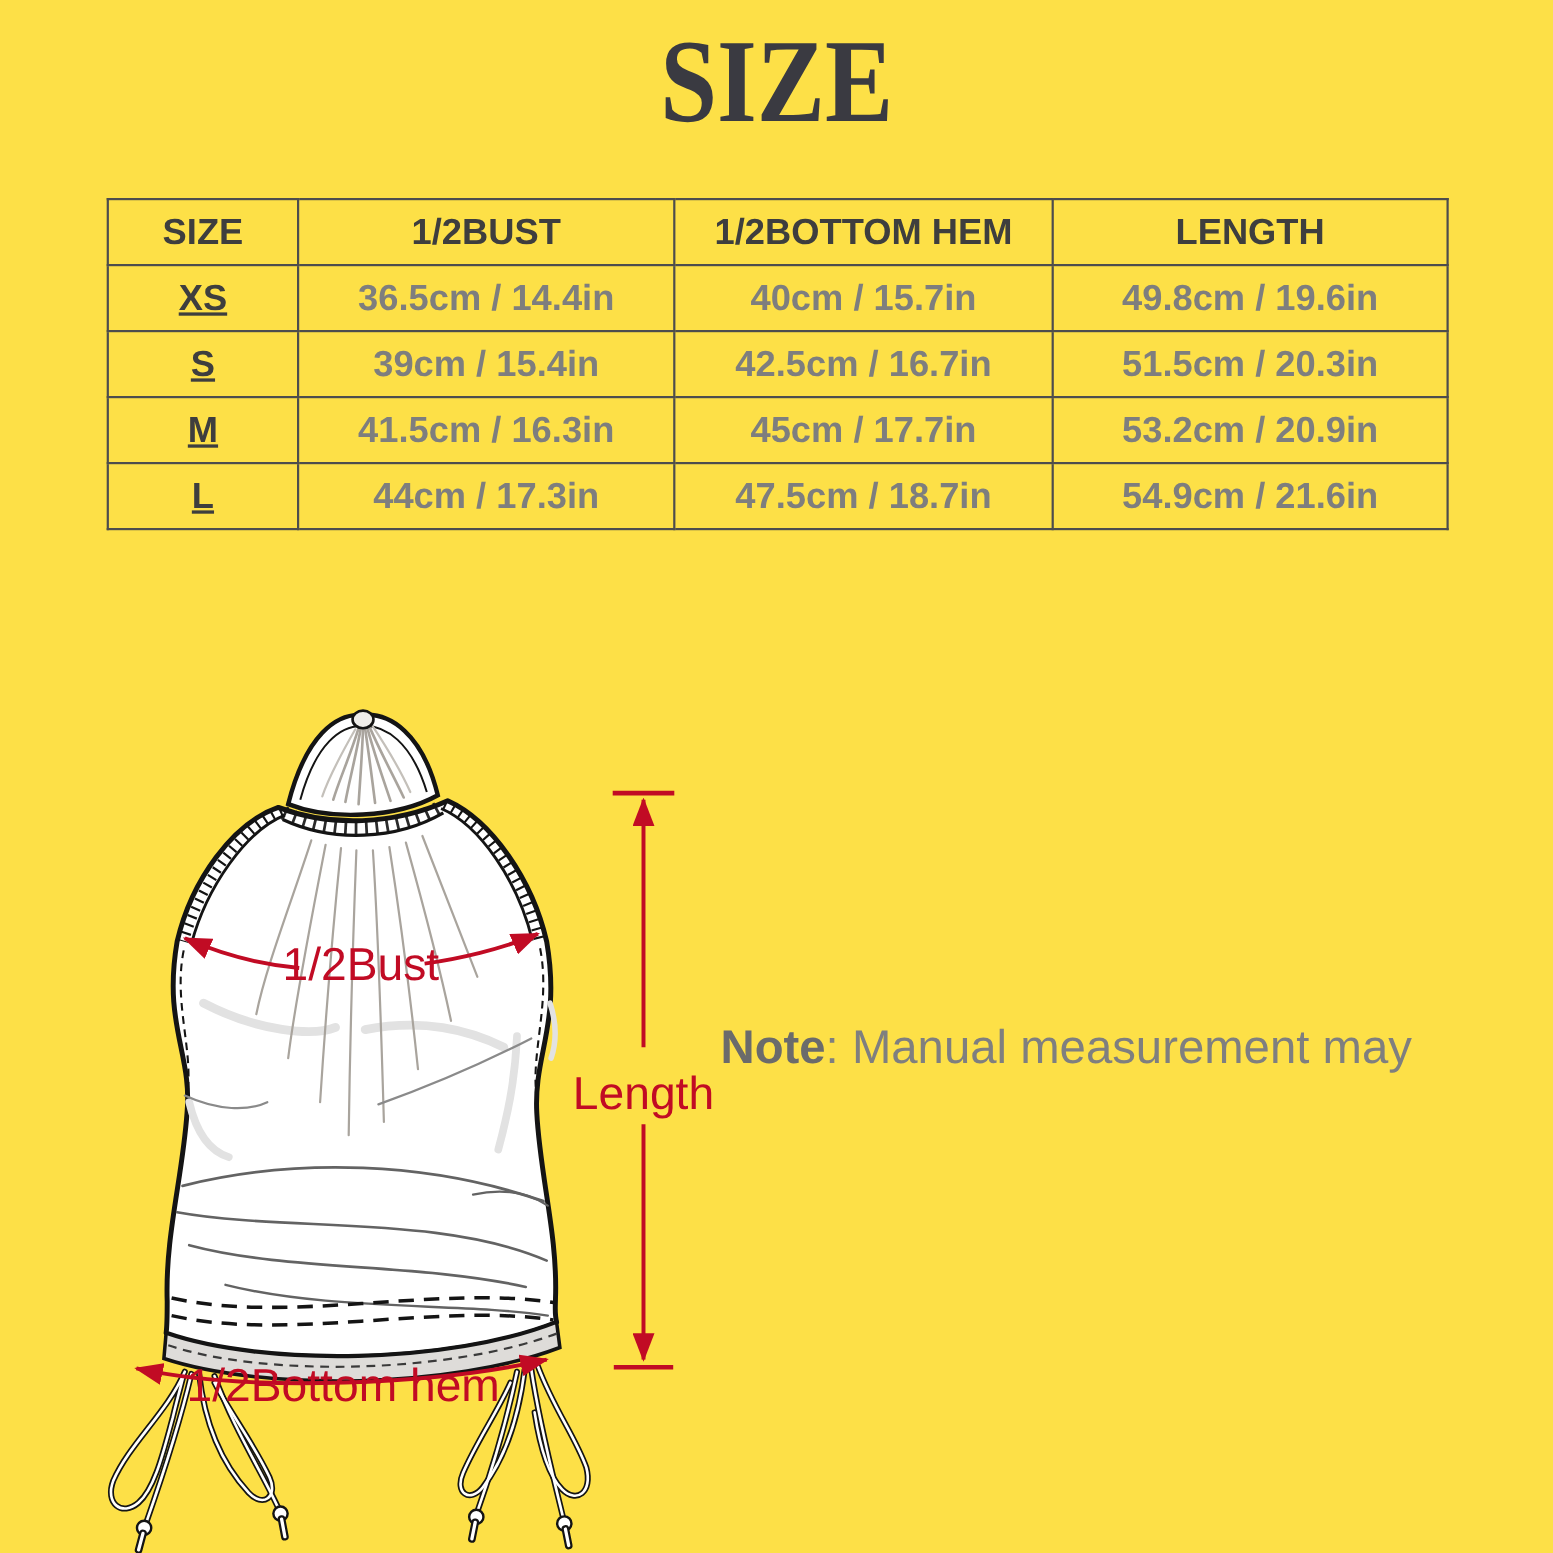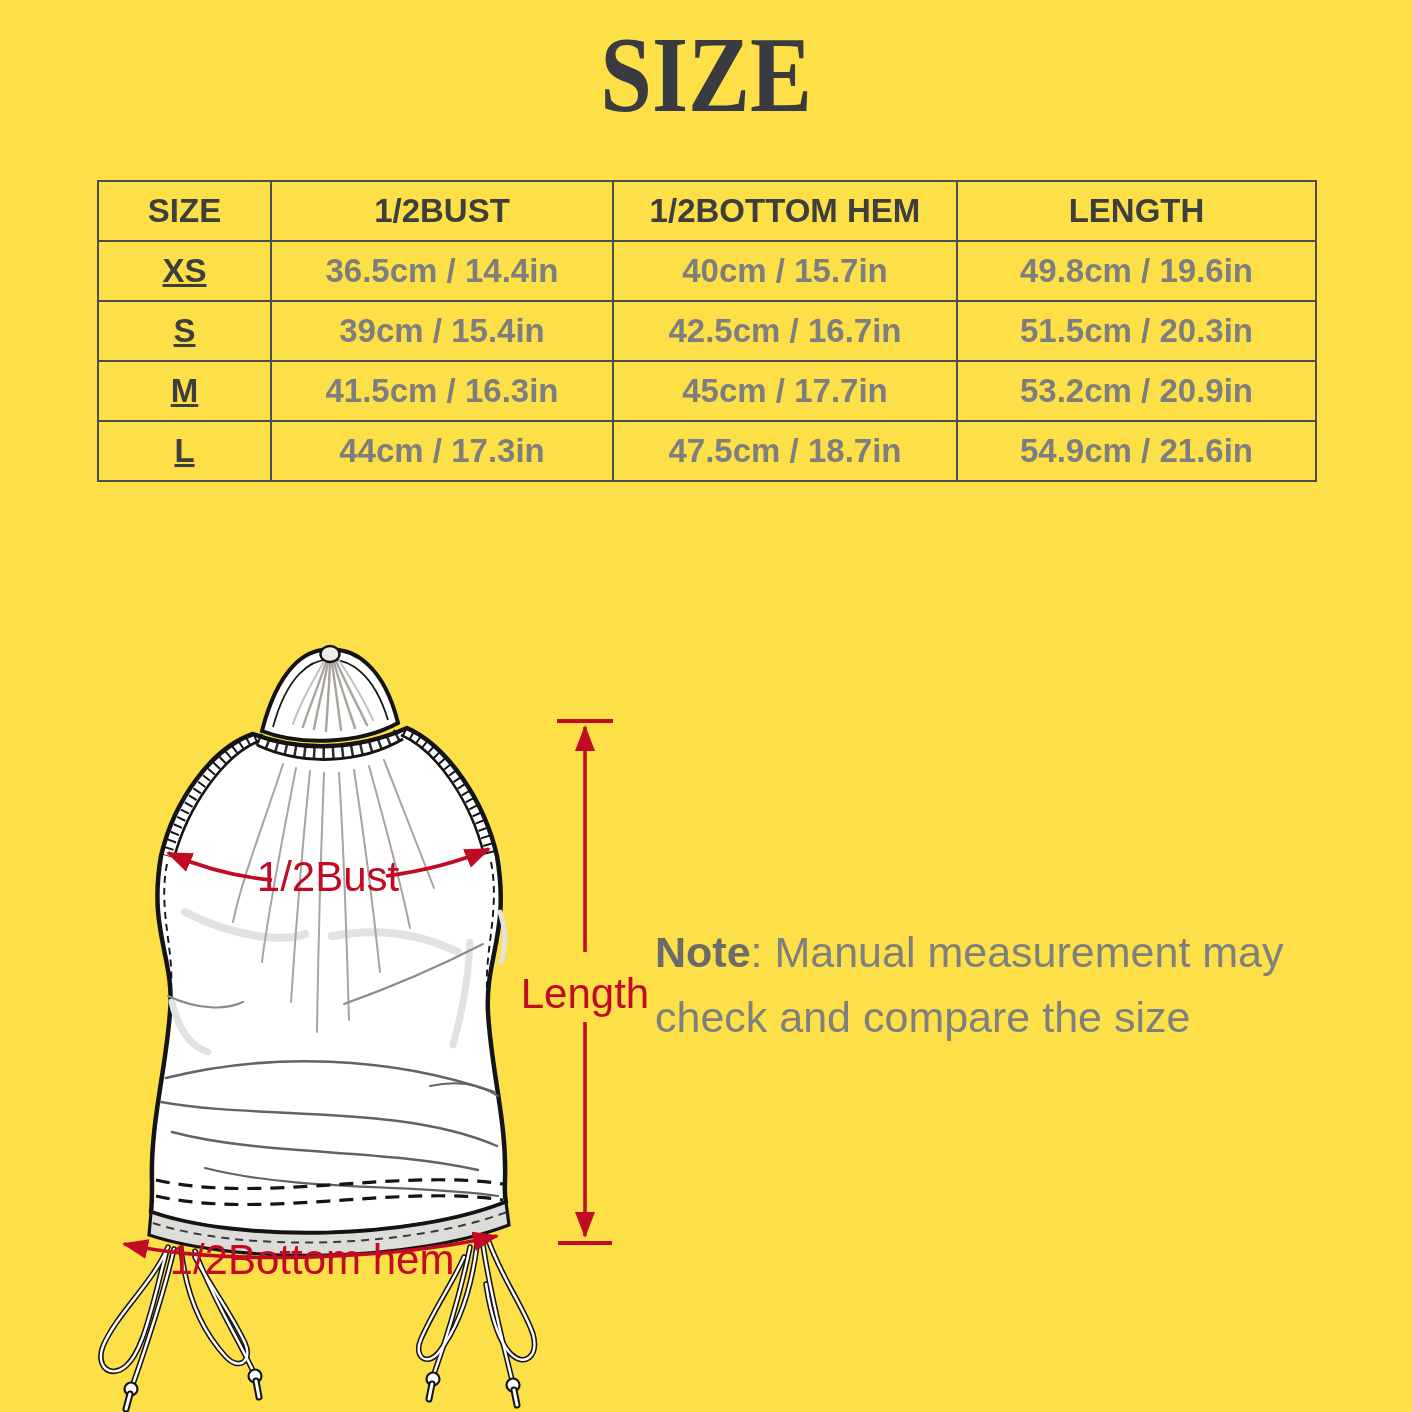--- a/index.html
+++ b/index.html
@@ -211,16 +211,15 @@
     </g>
     <g fill="#c10b24" stroke="none" font-family="Liberation Sans, sans-serif" font-size="42">
       <text x="328" y="891" text-anchor="middle">1/2Bust</text>
       <text x="585" y="1008" text-anchor="middle">Length</text>
       <text x="312" y="1274" text-anchor="middle">1/2Bottom hem</text>
     </g>
   </svg>
 
   <div class="note">
     <p><b>Note</b><span>: Manual measurement may</span></p>
-    <p>check and compare the size</p>
   </div>
 
 </div>
 
 </body></html>

